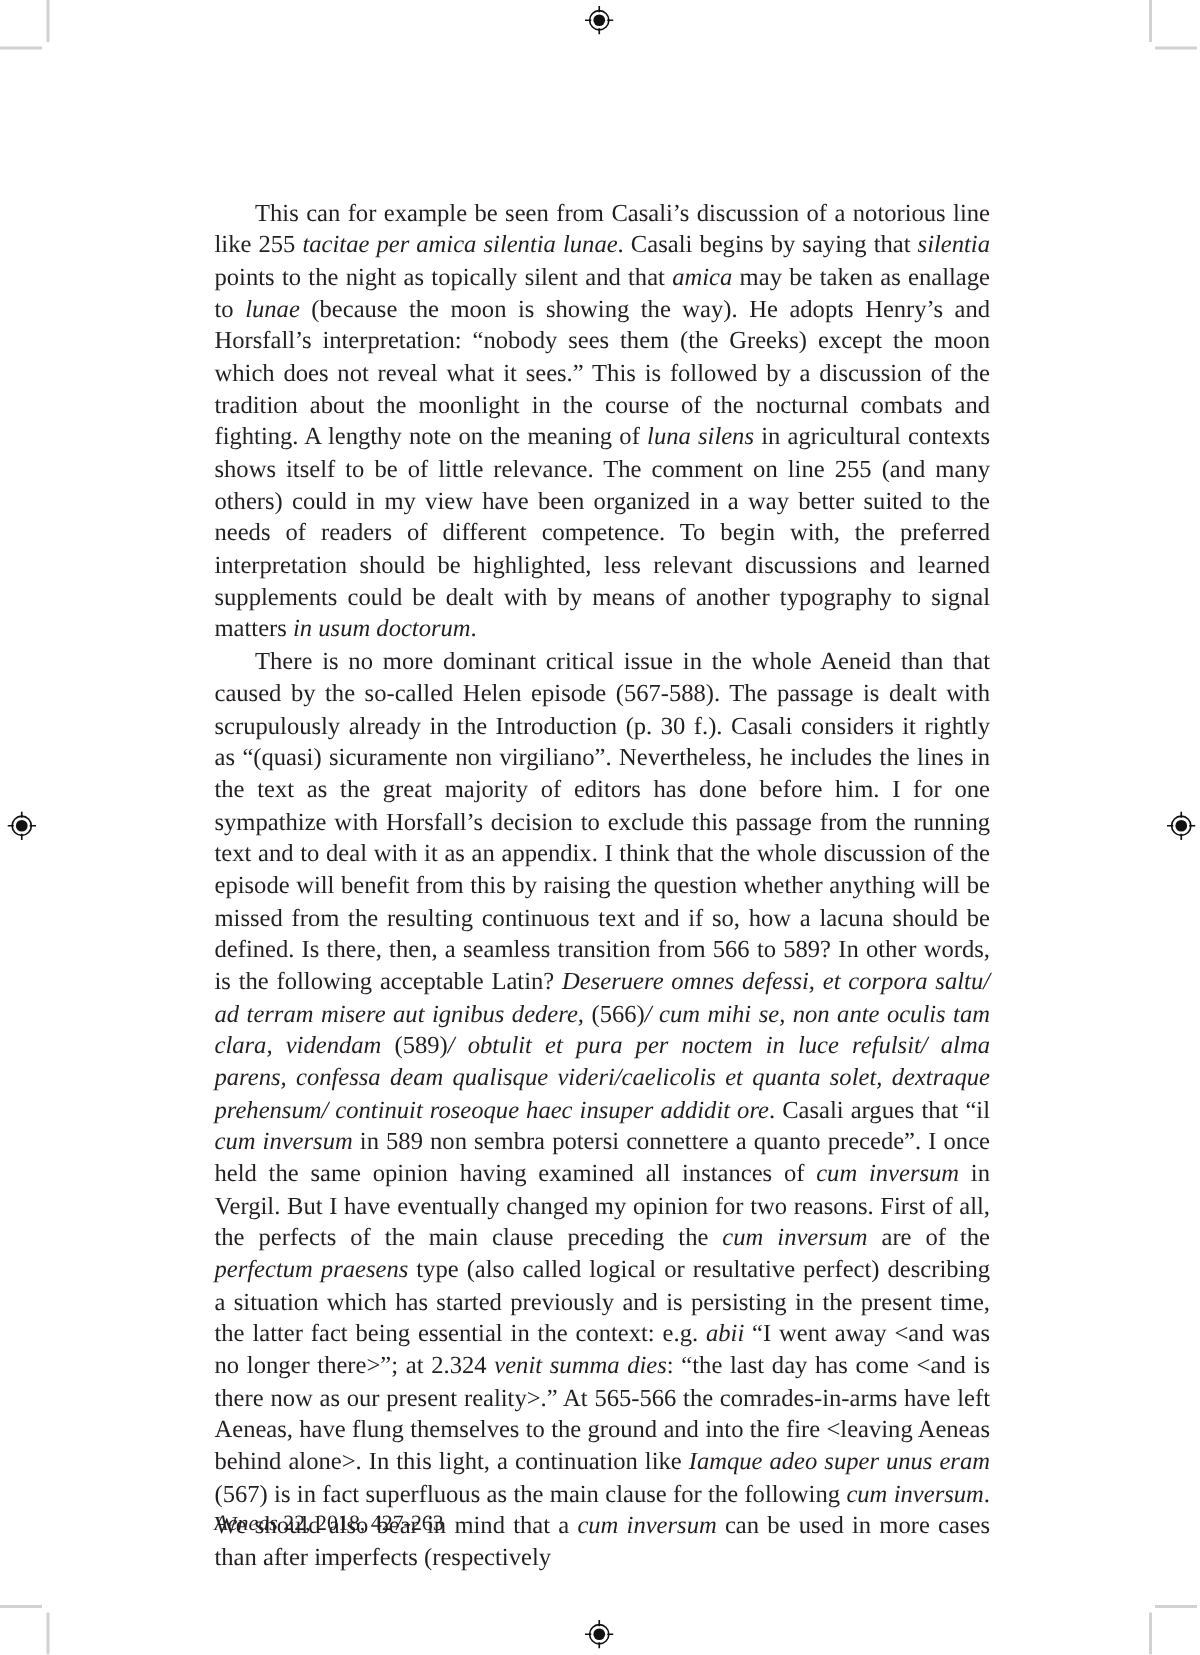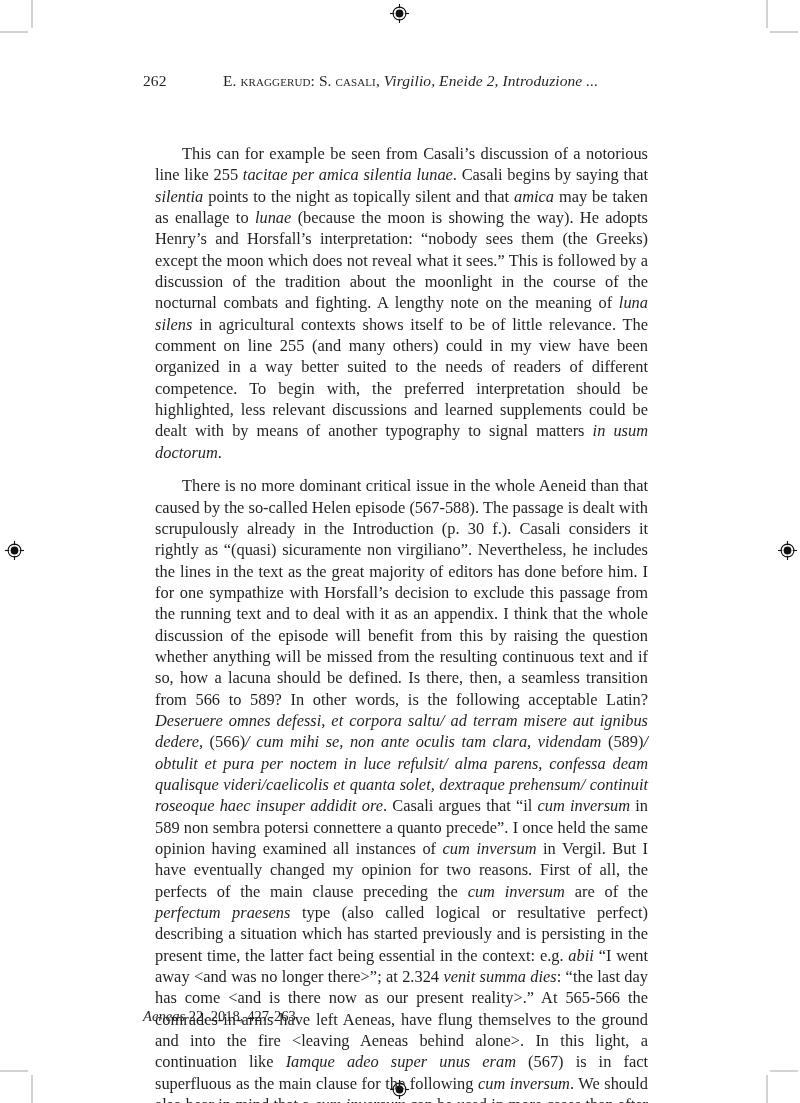--- a/index.html
+++ b/index.html
@@ -80,21 +80,21 @@
     left: 143px;
     top: 131px;
     width: 517px;
     font-size: 16.4px;
     line-height: 21.35px;
     text-align: justify;
     text-justify: inter-word;
     hyphens: none;
   }
   .body-text p {
-    margin: 12px;
+    margin: 0;
     text-indent: 27px;
   }
 
   .colophon {
     position: absolute;
     left: 143px;
     top: 1008px;
     font-size: 14.6px;
   }
   .colophon .journal {
@@ -149,23 +149,20 @@
     <circle cx="9.5" cy="9.5" r="3.9" fill="#111"></circle>
     <line x1="9.5" y1="0" x2="9.5" y2="4.2" stroke="#111" stroke-width="1.1"></line>
     <line x1="9.5" y1="14.8" x2="9.5" y2="19" stroke="#111" stroke-width="1.1"></line>
     <line x1="0" y1="9.5" x2="4.2" y2="9.5" stroke="#111" stroke-width="1.1"></line>
     <line x1="14.8" y1="9.5" x2="19" y2="9.5" stroke="#111" stroke-width="1.1"></line>
   </svg>
 </div>
 
 <div class="page">
 
-  <div class="running-head">
-    <span class="folio">262</span><span>E. </span><span class="sc">Kraggerud</span><span>: </span><span>S. </span><span class="sc">Casali</span><span>, </span><span class="head-title">Virgilio, Eneide 2, Introduzione ...</span>
-  </div>
 
   <div class="body-text">
     <p><span>This can for example be seen from Casali’s discussion of a notorious line like 255 </span><span style="font-style: italic;">tacitae per amica silentia lunae</span><span>. Casali begins by saying that </span><span style="font-style: italic;">silentia</span><span> points to the night as topically silent and that </span><span style="font-style: italic;">amica</span><span> may be taken as enallage to </span><span style="font-style: italic;">lunae</span><span> (because the moon is showing the way). He adopts Henry’s and Horsfall’s interpretation: “nobody sees them (the Greeks) except the moon which does not reveal what it sees.” This is followed by a discussion of the tradition about the moonlight in the course of the nocturnal combats and fighting. A lengthy note on the meaning of </span><span style="font-style: italic;">luna silens</span><span> in agricultural contexts shows itself to be of little relevance. The comment on line 255 (and many others) could in my view have been organized in a way better suited to the needs of readers of different competence. To begin with, the preferred interpretation should be highlighted, less relevant discussions and learned supplements could be dealt with by means of another typography to signal matters </span><span style="font-style: italic;">in usum doctorum</span><span>.</span></p>
     <p><span>There is no more dominant critical issue in the whole Aeneid than that caused by the so-called Helen episode (567-588). The passage is dealt with scrupulously already in the Introduction (p. 30 f.). Casali considers it rightly as “(quasi) sicuramente non virgiliano”. Nevertheless, he includes the lines in the text as the great majority of editors has done before him. I for one sympathize with Horsfall’s decision to exclude this passage from the running text and to deal with it as an appendix. I think that the whole discussion of the episode will benefit from this by raising the question whether anything will be missed from the resulting continuous text and if so, how a lacuna should be defined. Is there, then, a seamless transition from 566 to 589? In other words, is the following acceptable Latin? </span><span style="font-style: italic;">Deseruere omnes defessi, et corpora saltu/ ad terram misere aut ignibus dedere,</span><span> (566)</span><span style="font-style: italic;">/ cum mihi se, non ante oculis tam clara, videndam</span><span> (589)</span><span style="font-style: italic;">/ obtulit et pura per noctem in luce refulsit/ alma parens, confessa deam qualisque videri/caelicolis et quanta solet, dextraque prehensum/ continuit roseoque haec insuper addidit ore</span><span>. Casali argues that “il </span><span style="font-style: italic;">cum inversum</span><span> in 589 non sembra potersi connettere a quanto precede”. I once held the same opinion having examined all instances of </span><span style="font-style: italic;">cum inversum</span><span> in Vergil. But I have eventually changed my opinion for two reasons. First of all, the perfects of the main clause preceding the </span><span style="font-style: italic;">cum inversum</span><span> are of the </span><span style="font-style: italic;">perfectum praesens</span><span> type (also called logical or resultative perfect) describing a situation which has started previously and is persisting in the present time, the latter fact being essential in the context: e.g. </span><span style="font-style: italic;">abii</span><span> “I went away &lt;and was no longer there&gt;”; at 2.324 </span><span style="font-style: italic;">venit summa dies</span><span>: “the last day has come &lt;and is there now as our present reality&gt;.” At 565-566 the comrades-in-arms have left Aeneas, have flung themselves to the ground and into the fire &lt;leaving Aeneas behind alone&gt;.  In this light, a continuation like </span><span style="font-style: italic;">Iamque adeo super unus eram</span><span> (567) is in fact superfluous as the main clause for the following </span><span style="font-style: italic;">cum inversum</span><span>. We should also bear in mind that a </span><span style="font-style: italic;">cum inversum</span><span> can be used in more cases than after imperfects (respectively</span></p>
   </div>
 
   <div class="colophon">
     <span class="journal">Aeneas</span><span> 22, 2018, 427-263</span>
   </div>
 

